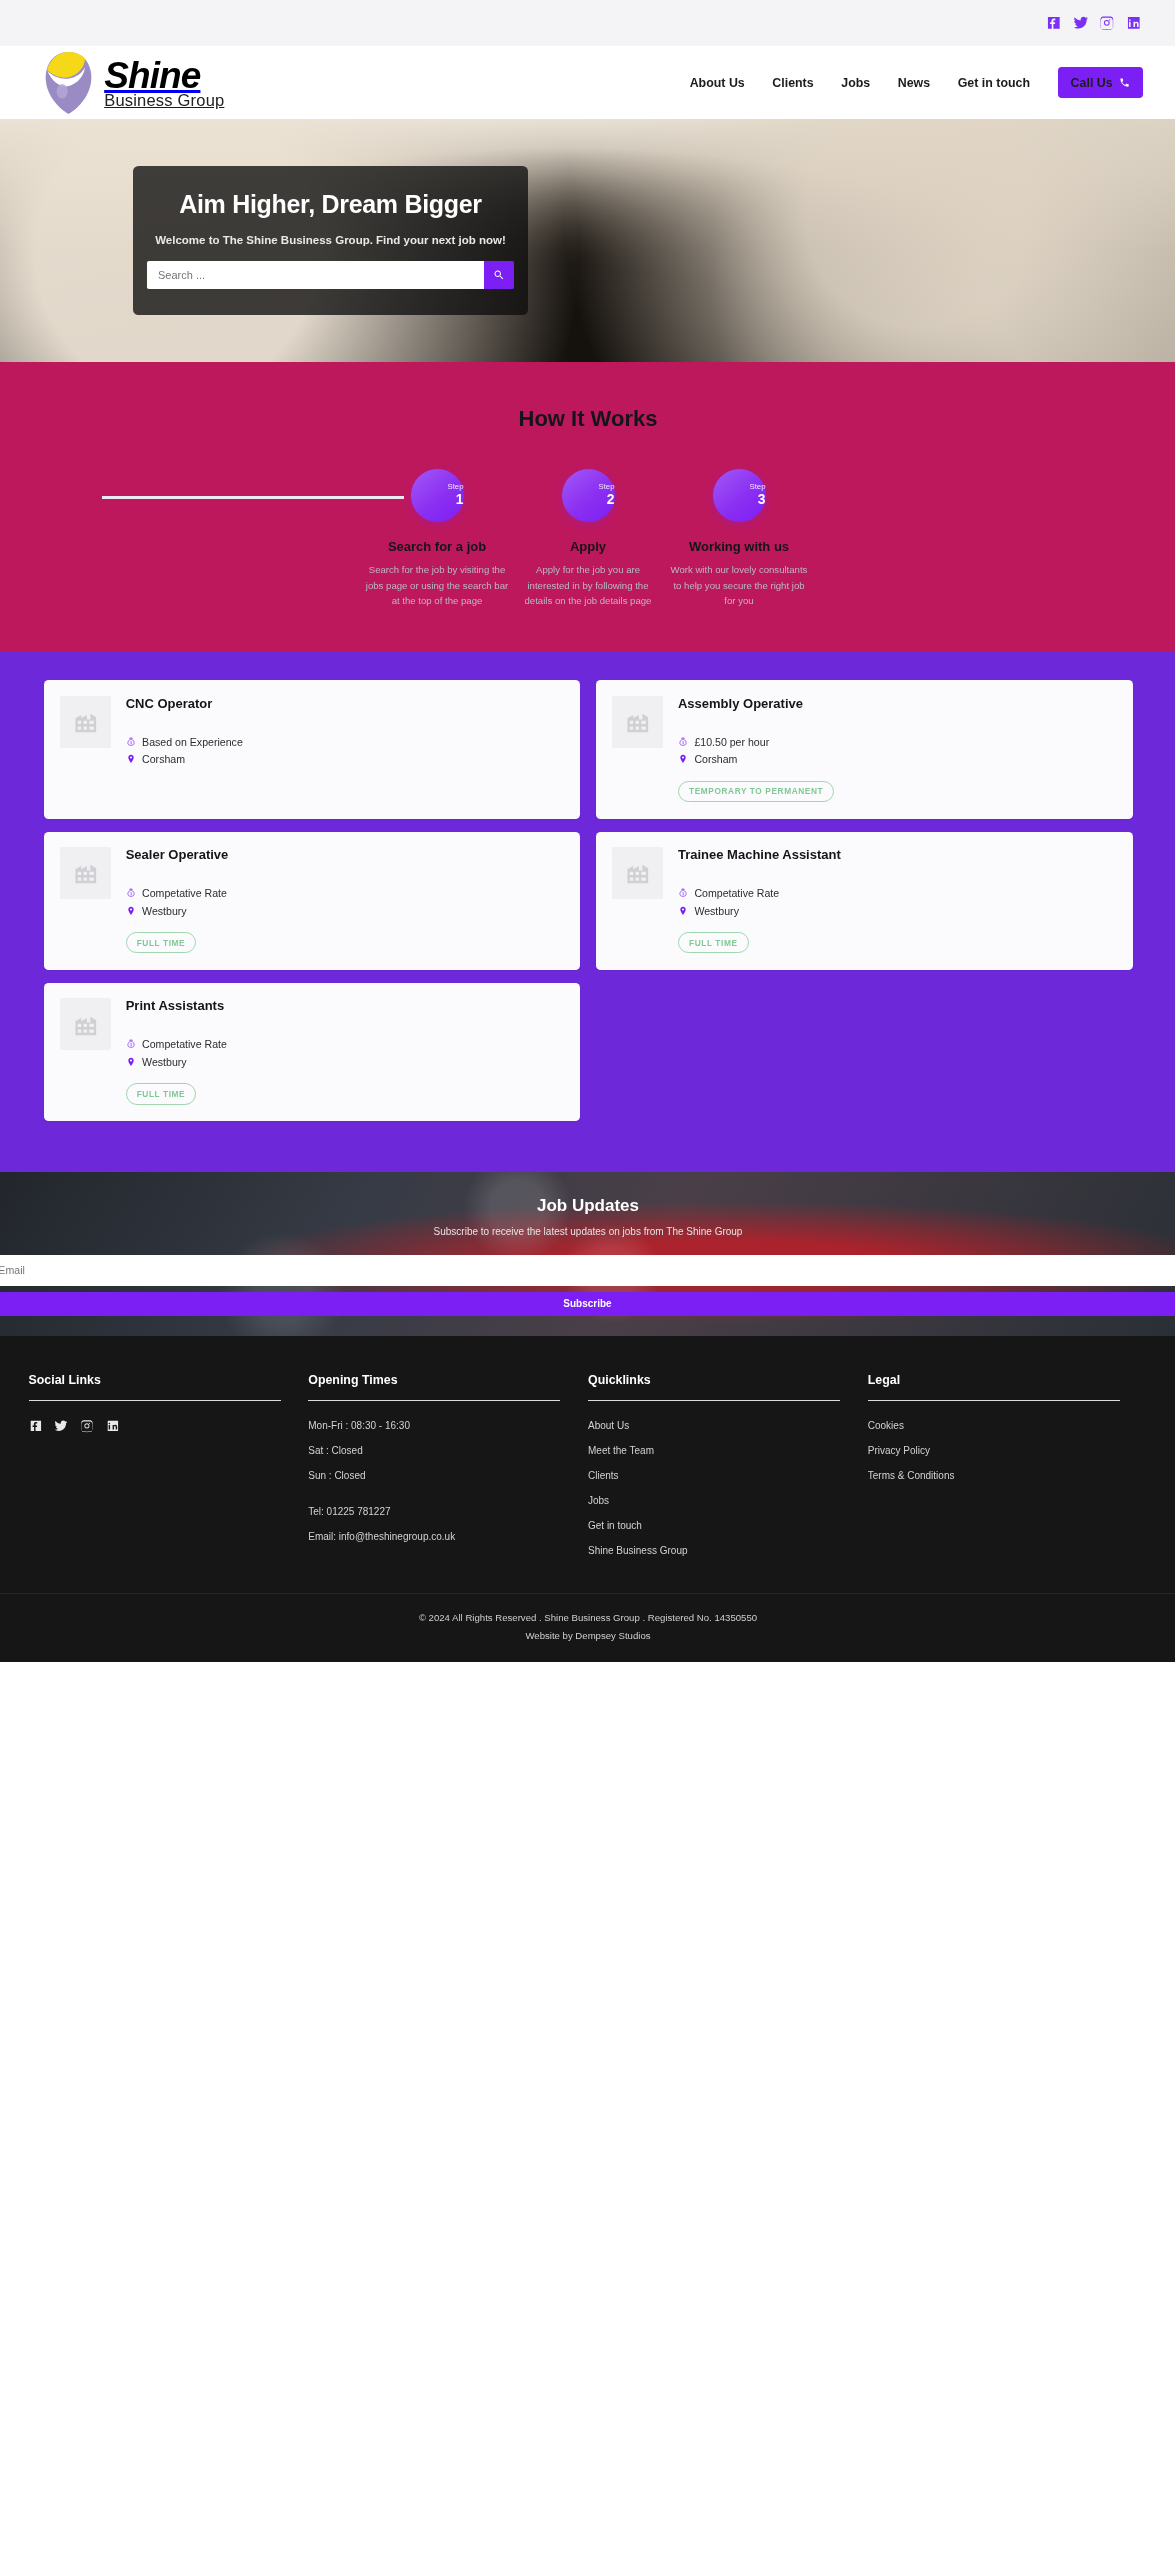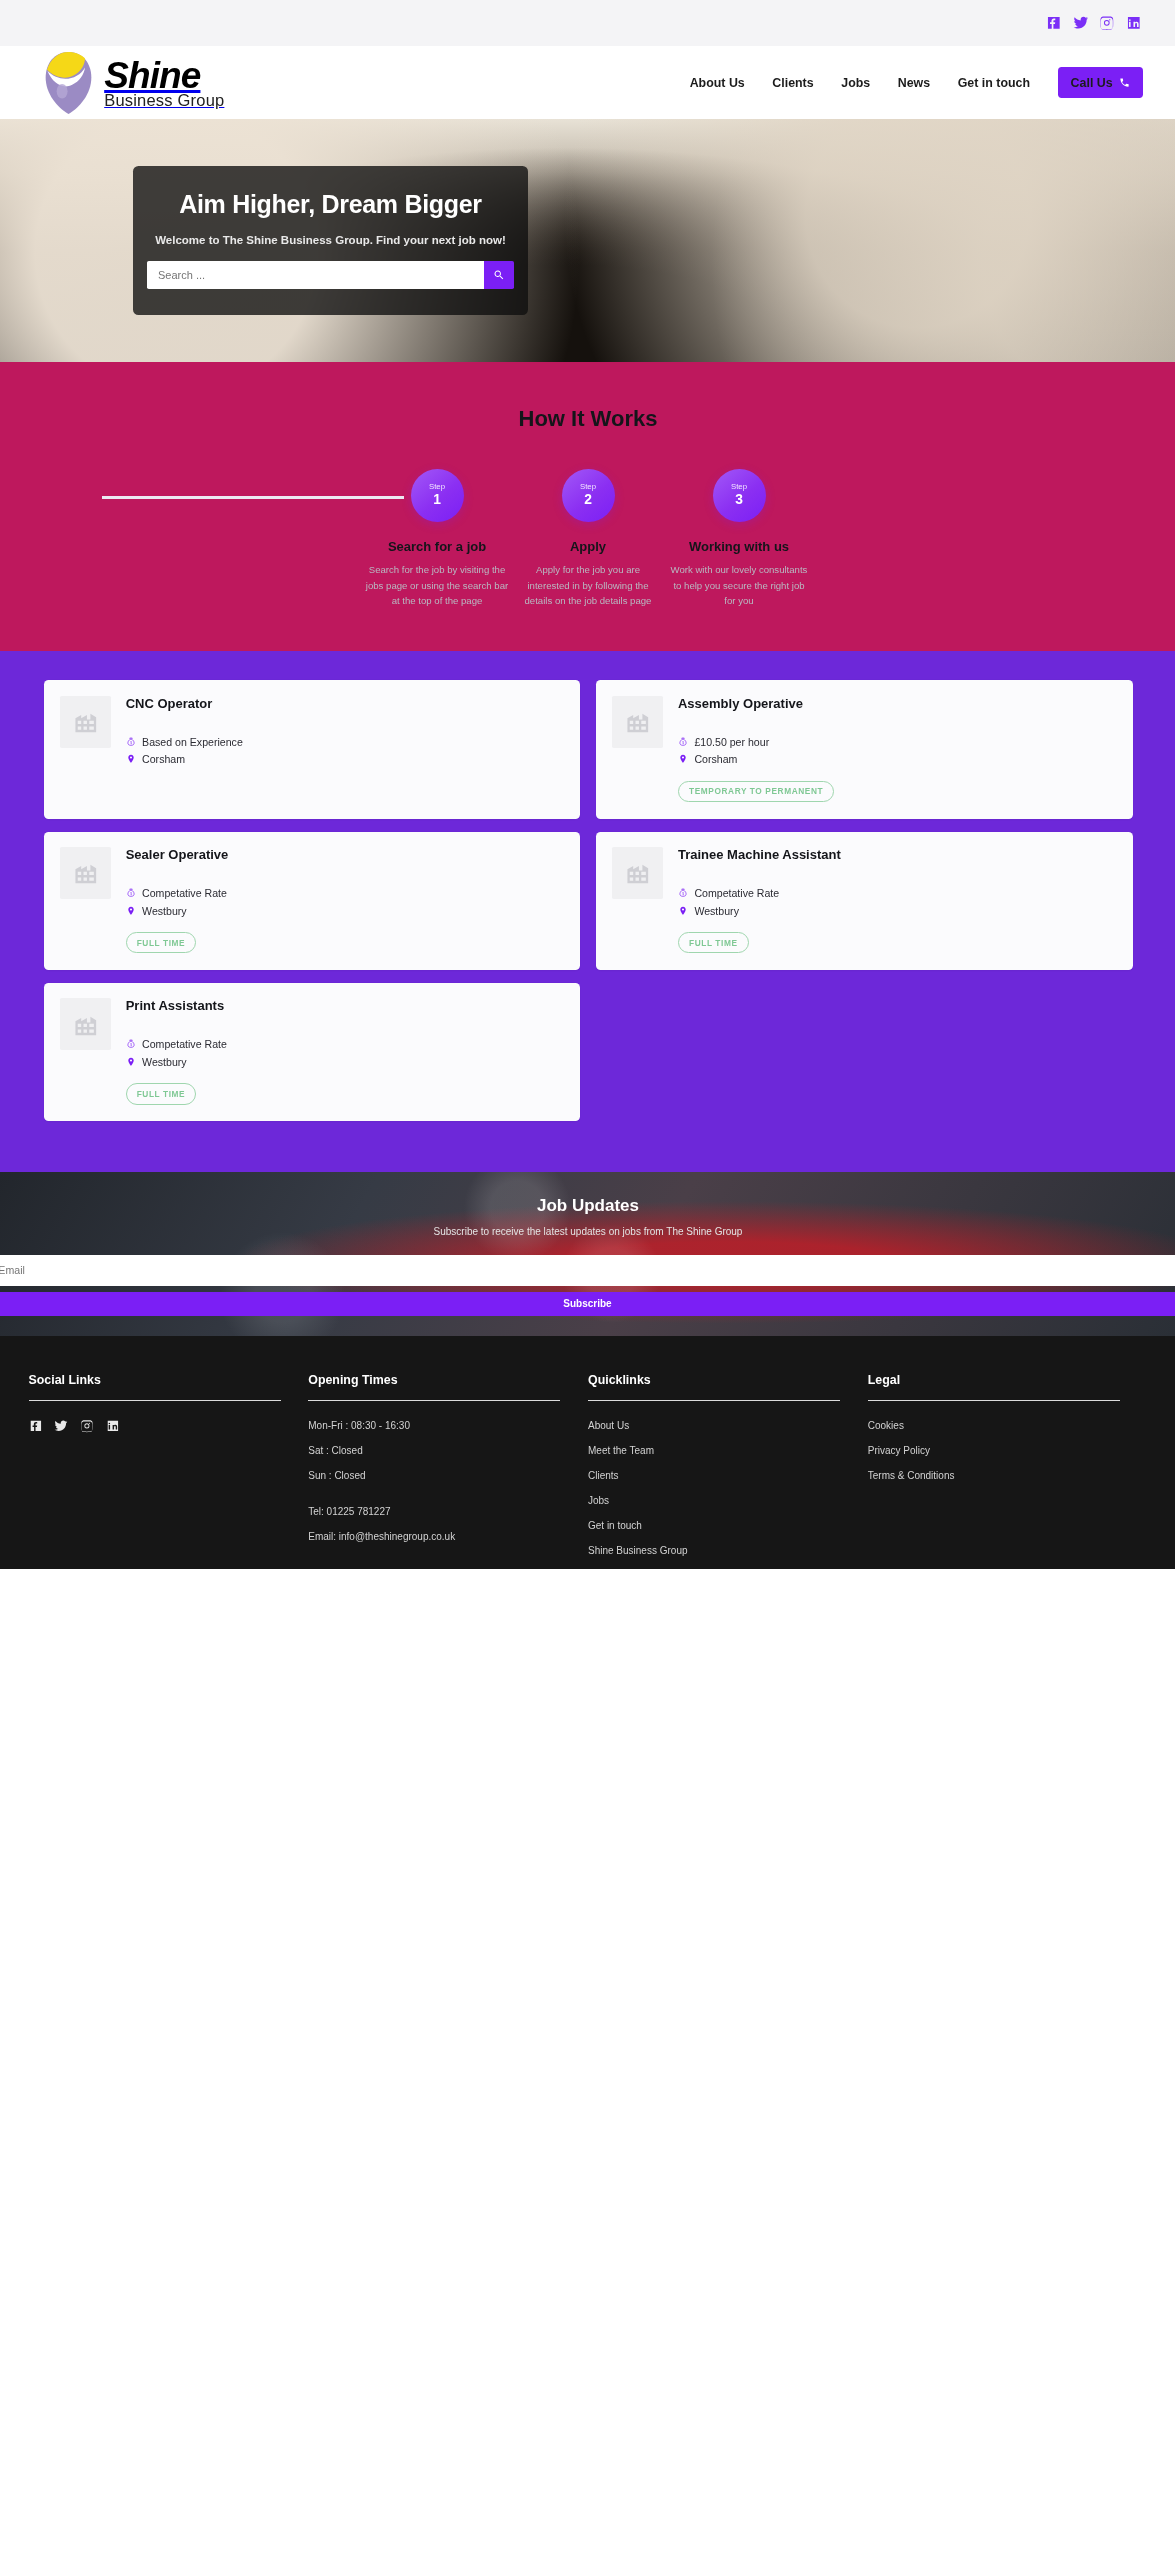--- a/index.html
+++ b/index.html
@@ -112,21 +112,21 @@
   .hiw h2 {
     text-align: center; font-size: 22px; font-weight: 700;
     color: #14151a; margin-bottom: 37px;
   }
   .steps { display: flex; justify-content: center; gap: 0; position: relative; }
   .step { width: 151px; text-align: center; position: relative; }
   .step-circle {
     width: 53px; height: 53px; border-radius: 50%;
     background: linear-gradient(140deg,#a259f7 0%, #8b2ff2 55%, #7b1ff5 100%);
     margin: 0 auto 16.5px; display: flex; flex-direction: column;
-    align-items: center; justify-content: center; position: relative; z-index: 2;
+    align-items: flex-end; justify-content: center; position: relative; z-index: 2;
     box-shadow: 0 2.8px 9.2px rgba(123,31,245,.25);
   }
   .step-circle .lbl { color: #f3e6ff; font-size: 7.8px; line-height: 1.1; }
   .step-circle .num { color: #fff; font-size: 13.8px; font-weight: 700; line-height: 1.2; }
   .step h3 { font-size: 13px; font-weight: 700; color: #14151a; margin-bottom: 8.3px; }
   .step p { font-size: 9.6px; color: #b9b9c2; line-height: 1.65; padding: 0 3.7px; }
   .connector {
     position: absolute; top: 27px; height: 2.8px;
     background: #ece9f3; z-index: 1;
   }
@@ -485,14 +485,18 @@
     <div class="fcol">
       <h4>Legal</h4>
       <div class="rule"></div>
       <a href="#">Cookies</a>
       <a href="#">Privacy Policy</a>
       <a href="#">Terms &amp; Conditions</a>
     </div>
 
   </div>
 
+  <div class="copy">
+    <div>© 2024 All Rights Reserved . Shine Business Group . Registered No. 14350550</div>
+    <div>Website by Dempsey Studios</div>
+  </div>
 </div>
 
 
 </body></html>

